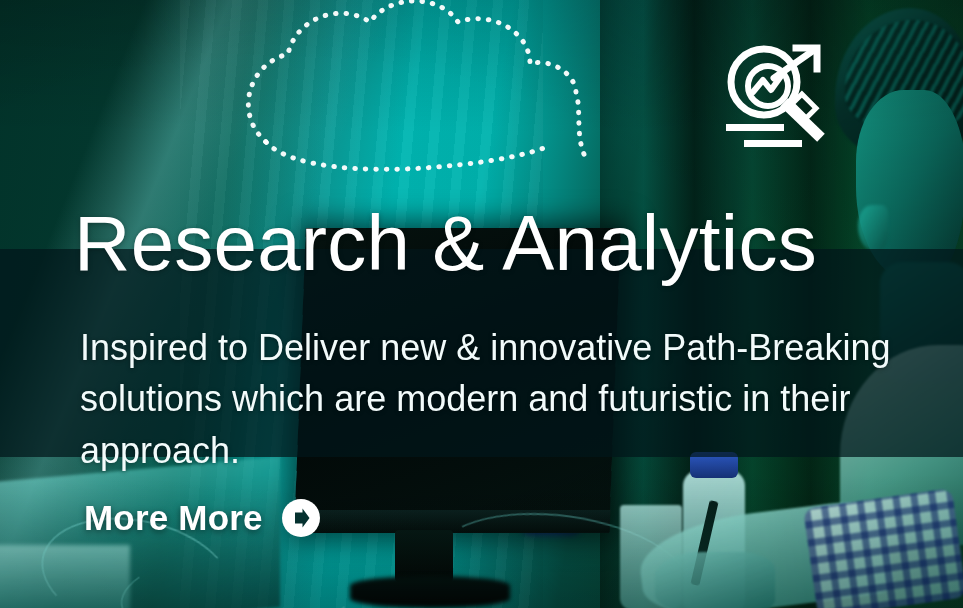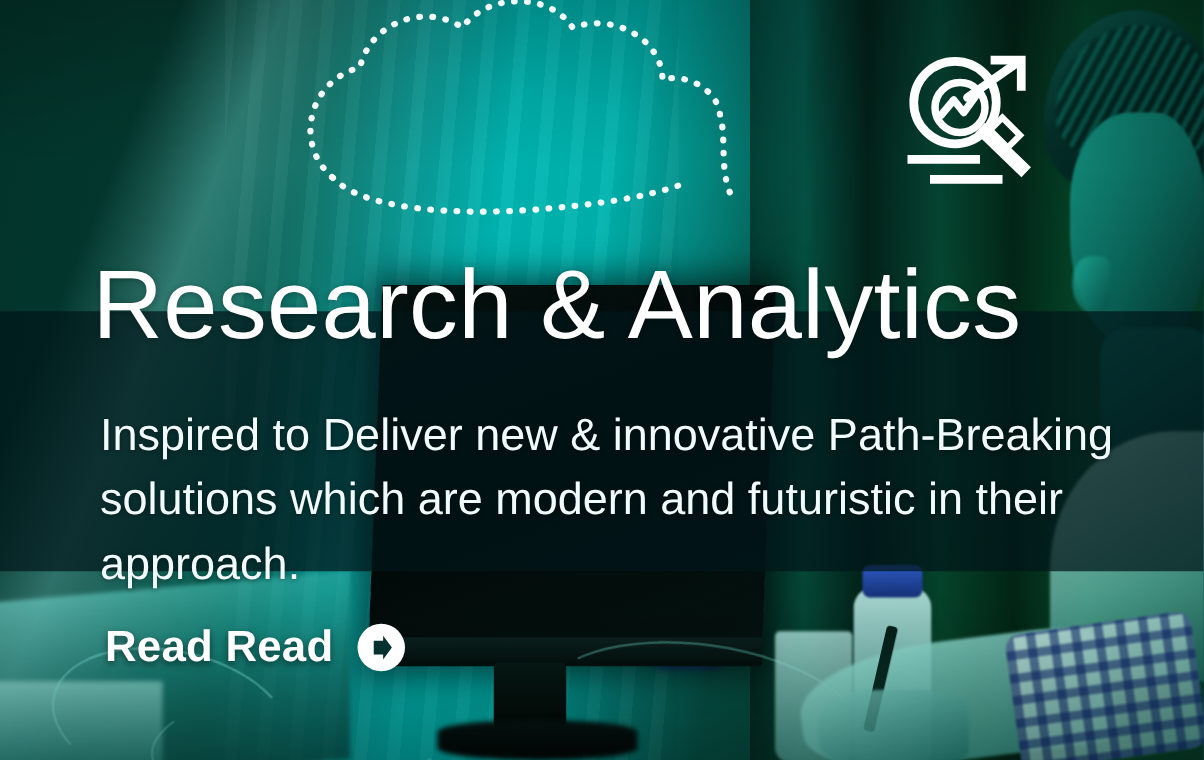--- a/index.html
+++ b/index.html
@@ -2,21 +2,21 @@
 <html><head>
 <meta charset="utf-8">
 <style>
   html,body{margin:0;padding:0;background:#000;}
   body{font-family:"Liberation Sans", sans-serif;}
 
   .banner{
     position:relative;
     width:963px;height:608px;
     overflow:hidden;
-    background:#0369a1;
+    background:#be185d;
   }
 
   
   .bg{position:absolute;inset:0;}
 
   
   .bg-base{
     background:
       linear-gradient(100deg,
         #02332a 0%, #03382e 14%, #02564a 24%,
@@ -303,21 +303,21 @@
 
   <div class="band"></div>
 
   <div class="content">
 
     <h1 class="headline">Research &amp; Analytics</h1>
 
     <p class="subcopy">Inspired to Deliver new &amp; innovative Path-Breaking solutions which are modern and futuristic in their approach.</p>
 
     <a class="cta" href="#">
-      <span class="cta-label">Read Read</span>
+      <span class="cta-label">More More</span>
       <span class="cta-arrow">
         <svg viewBox="0 0 40 40" xmlns="http://www.w3.org/2000/svg" aria-hidden="true">
           <circle cx="20" cy="20" r="19" fill="#ffffff"></circle>
           <path d="M14 14.5 H21.5 V10.5 L28.5 20 L21.5 29.5 V25.5 H14 Z" fill="#05312f"></path>
         </svg>
       </span>
     </a>
 
   </div>
 </div>

